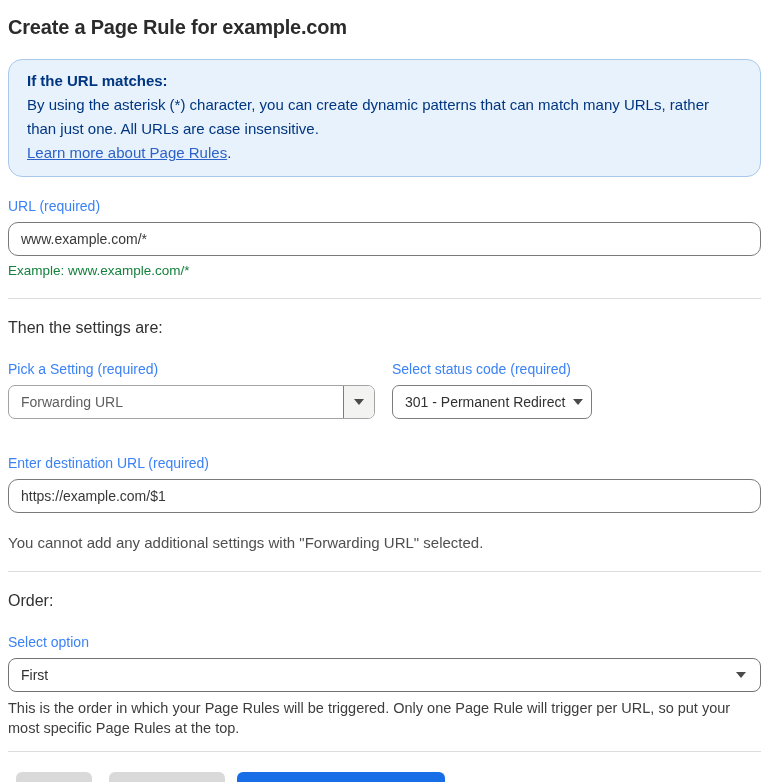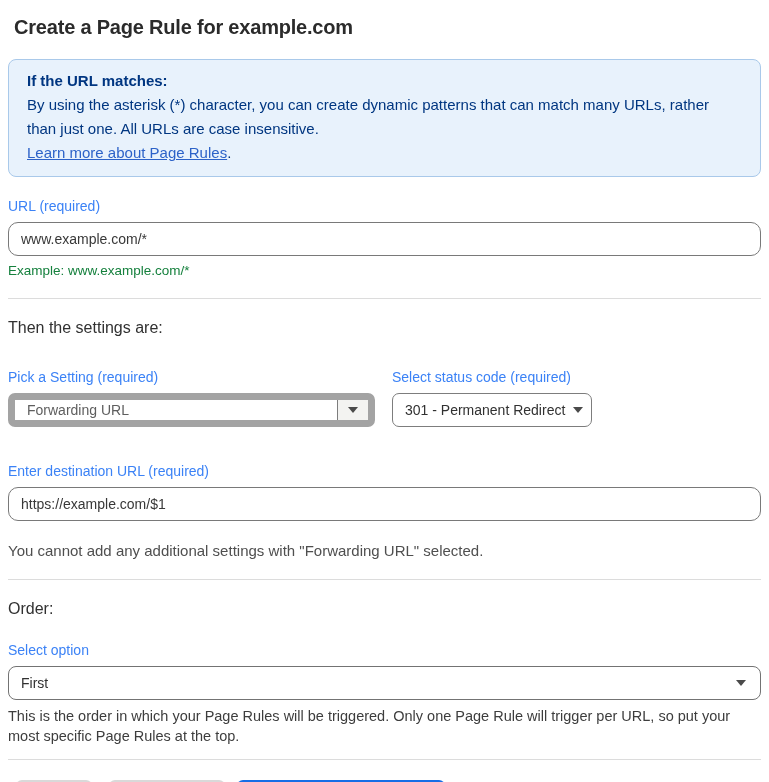--- a/index.html
+++ b/index.html
@@ -11,27 +11,27 @@
   }
   .page {
     width: 769px;
     min-height: 782px;
     padding: 14px 8px 16px 8px;
   }
   h1.page-title {
     font-size: 20px;
     font-weight: 700;
     color: #2b2b2b;
-    margin: 2px 0 20px 6px;
+    margin: 2px 0 20px 0;
     letter-spacing: -0.2px;
   }
   .info-box {
     background: #e8f2fc;
     border: 1px solid #a9c9ea;
-    border-radius: 8px;
+    border-radius: 14px;
     padding: 9px 18px 11px 18px;
     font-size: 15px;
     line-height: 24px;
     color: #003681;
     margin-bottom: 21px;
   }
   .info-box .info-heading {
     font-weight: 700;
   }
   .info-box a.info-link {
@@ -71,28 +71,28 @@
     margin: 20px 0;
   }
   h2.section-heading {
     font-size: 16px;
     font-weight: 400;
     color: #313131;
   }
   .settings-row {
     display: flex;
     gap: 17px;
-    margin-top: 32px;
+    margin-top: 24px;
   }
   .col-setting { width: 367px; }
   .col-status { width: 200px; }
 
   .select-box {
     height: 34px;
-    border: 7px solid #a3a3a3;
+    border: 1px solid #a3a3a3;
     border-radius: 7px;
     background: #ffffff;
     display: flex;
     align-items: center;
     cursor: pointer;
     overflow: hidden;
   }
   .select-box .select-value {
     flex: 1;
     padding: 0 12px;

